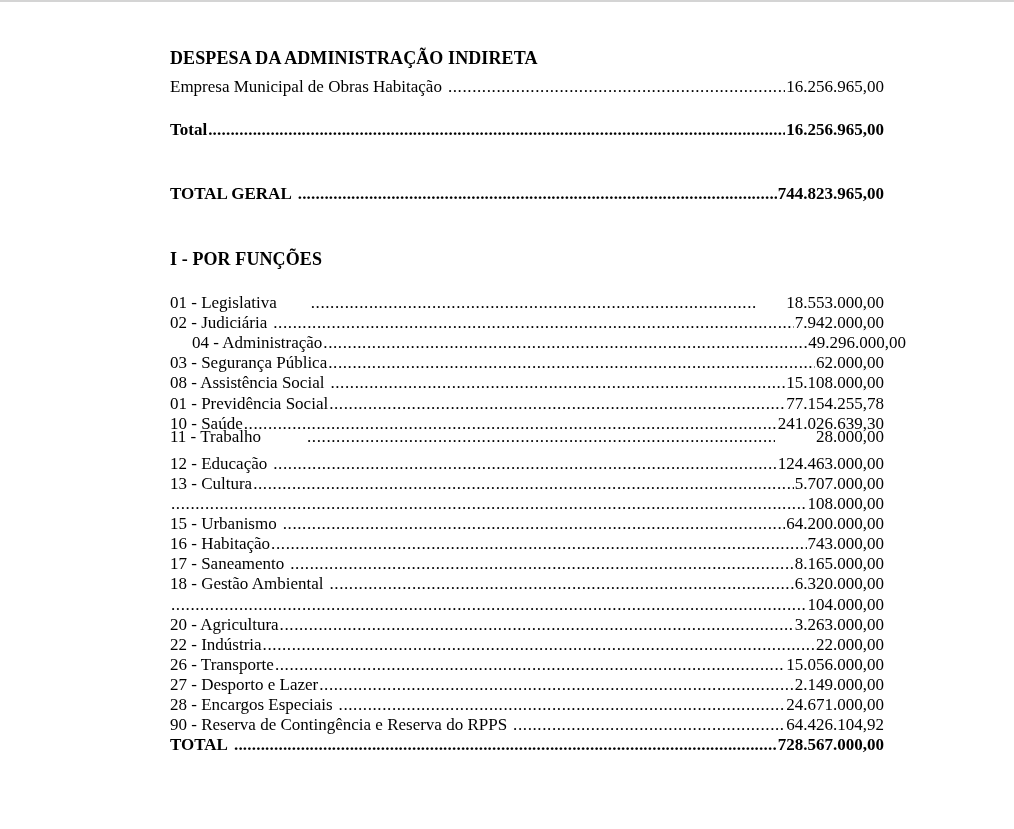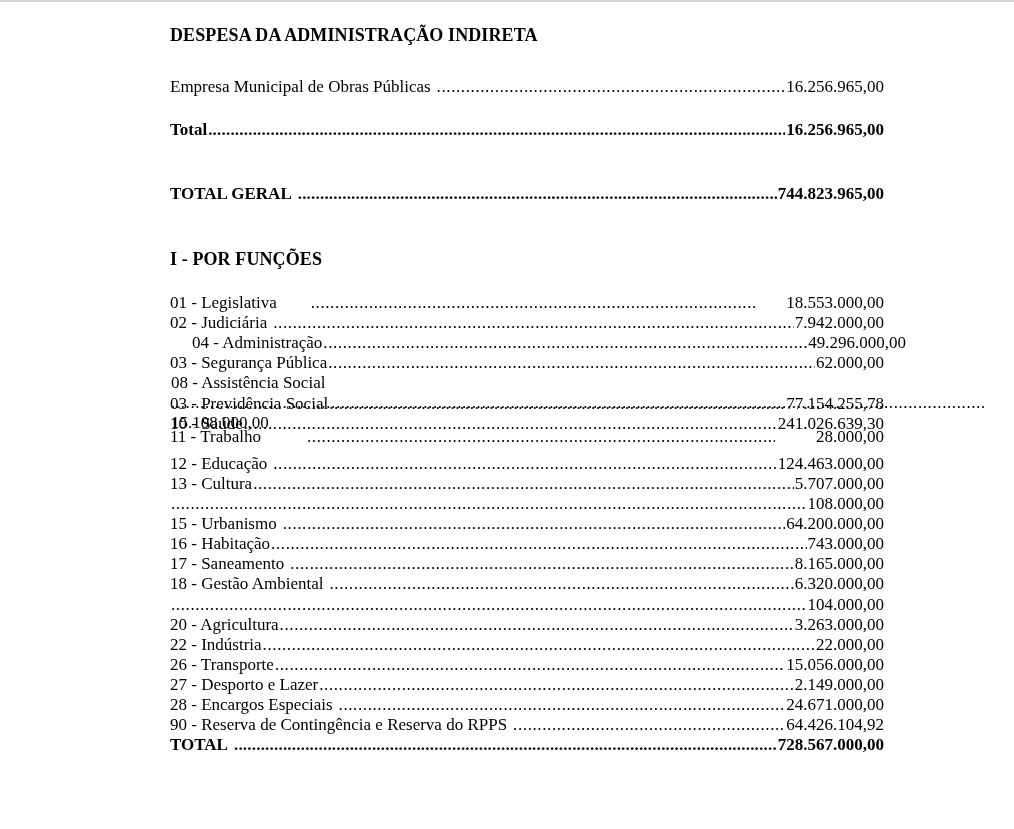--- a/index.html
+++ b/index.html
@@ -35,21 +35,21 @@
   .doc-heading {
     font-size: 18px;
     font-weight: bold;
     letter-spacing: 0.1px;
     margin: 0;
     padding: 0;
     position: absolute;
     left: 0;
     white-space: nowrap;
   }
-  #heading-indireta { top: 25px; text-align: right; }
+  #heading-indireta { top: 48px; text-align: right; }
   #heading-funcoes  { top: 249px; }
 
   
   .leader-row {
     position: absolute;
     left: 0;
     width: 714px;
     display: flex;
     align-items: baseline;
     font-size: 17px;
@@ -87,21 +87,21 @@
 <body>
 
 <div class="top-rule"></div>
 
 <div class="page">
 
   <h1 class="doc-heading" id="heading-indireta">DESPESA DA ADMINISTRAÇÃO INDIRETA</h1>
 
   <div id="indireta-rows">
       <div class="leader-row gap" style="top: 77px;">
-        <span class="lbl">Empresa Municipal de Obras Públicas</span>
+        <span class="lbl">Empresa Municipal de Obras Habitação</span>
         <span class="dots"></span>
         <span class="val">16.256.965,00</span>
       </div>
       <div class="leader-row bold" style="top: 120px;">
         <span class="lbl">Total</span>
         <span class="dots"></span>
         <span class="val">16.256.965,00</span>
       </div>
       <div class="leader-row bold gap" style="top: 184px;">
         <span class="lbl">TOTAL GERAL</span>
@@ -126,27 +126,27 @@
       <div class="leader-row" style="top: 333.2px; margin-left: 22px;">
         <span class="lbl">04 - Administração</span>
         <span class="dots"></span>
         <span class="val">49.296.000,00</span>
       </div>
       <div class="leader-row" style="top: 353.3px;">
         <span class="lbl">03 - Segurança Pública</span>
         <span class="dots"></span>
         <span class="val">62.000,00</span>
       </div>
-      <div class="leader-row gap" style="top: 373.4px; flex-direction: column;">
+      <div class="leader-row gap" style="top: 373.4px;">
         <span class="lbl">08 - Assistência Social</span>
         <span class="dots"></span>
         <span class="val">15.108.000,00</span>
       </div>
       <div class="leader-row" style="top: 393.5px;">
-        <span class="lbl">03 - Previdência Social</span>
+        <span class="lbl">01 - Previdência Social</span>
         <span class="dots"></span>
         <span class="val">77.154.255,78</span>
       </div>
       <div class="leader-row" style="top: 413.6px;">
         <span class="lbl">10 - Saúde</span>
         <span class="dots"></span>
         <span class="val">241.026.639,30</span>
       </div>
       <div class="leader-row gap" style="top: 427px; gap: 40px;">
         <span class="lbl">11 - Trabalho</span>

